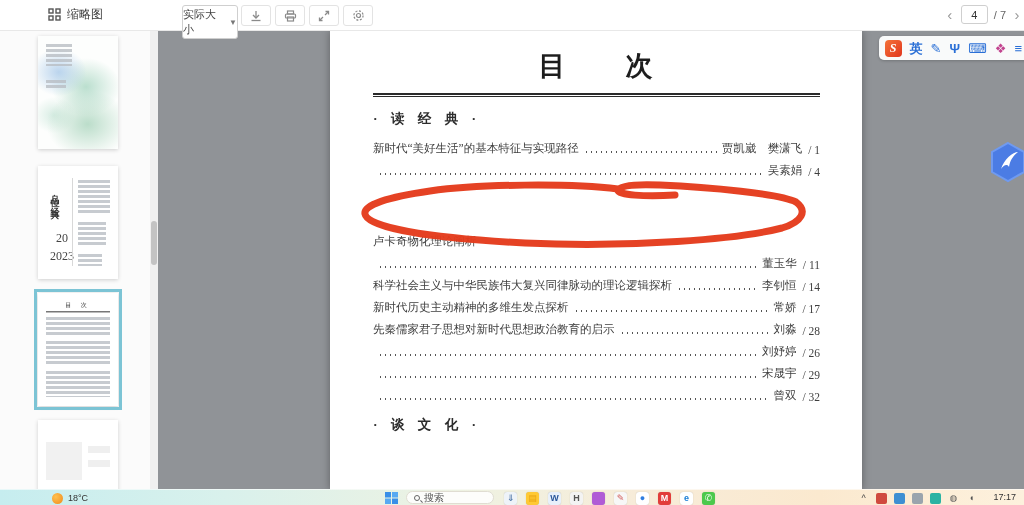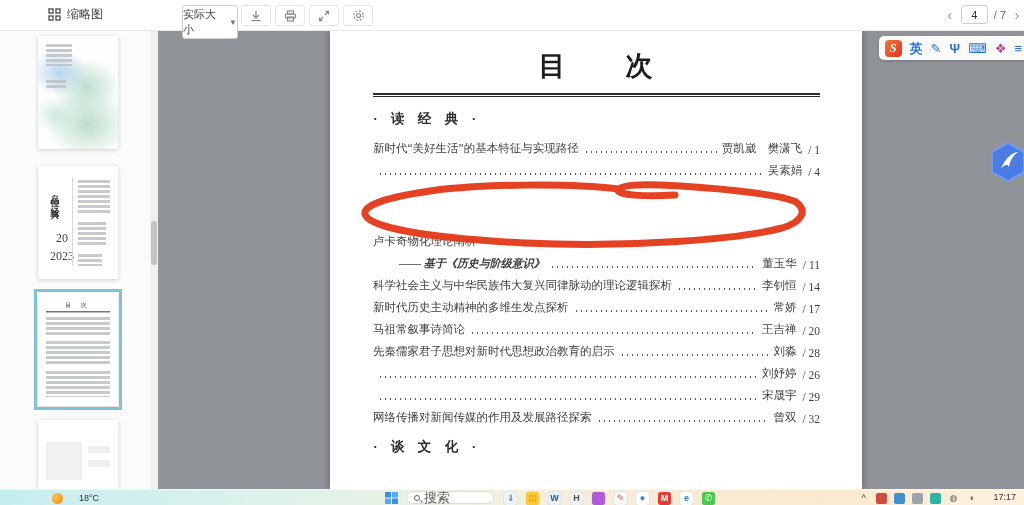--- a/index.html
+++ b/index.html
@@ -70,24 +70,24 @@
   .sogou-logo { width:17px; height:17px; border-radius:4px; background:linear-gradient(135deg,#f4733a,#e1361d); color:#fff; font-weight:bold; font-size:12px; display:flex; align-items:center; justify-content:center; font-family:"Liberation Serif",serif; font-style:italic; }
   .sg-ico { font-size:13px; line-height:1; font-weight:bold; }
 
   
   .thunder { position:absolute; right:-3px; top:110px; width:38px; height:42px; z-index:20; }
 
   
   .taskbar { position:absolute; left:0; top:489px; width:1024px; height:16px; z-index:40;
     background:linear-gradient(90deg,#c6edef 0%,#d9f1ec 22%,#eef2e2 45%,#f7ecd9 62%,#fbe9cf 80%,#fdf1dd 100%);
     border-top:1px solid rgba(255,255,255,.6); font-size:9px; color:#333; }
-  .weather { position:absolute; left:52px; top:1px; display:flex; align-items:center; gap:16px; height:14px; }
+  .weather { position:absolute; left:52px; top:1px; display:flex; align-items:center; gap:5px; height:14px; }
   .weather-dot { width:11px; height:11px; border-radius:50%; background:radial-gradient(circle at 35% 35%, #ffc04d, #f08a1d); }
   .startbtn { position:absolute; left:385px; top:2px; width:14px; height:12px; }
-  .searchpill { position:absolute; left:406px; top:1px; width:88px; height:13px; background:rgba(255,255,255,.85); border:1px solid #e0ddd2; border-radius:7px; display:flex; align-items:center; gap:4px; padding:0 7px; color:#555; font-size:13px; }
+  .searchpill { position:absolute; left:406px; top:1px; width:88px; height:13px; background:rgba(255,255,255,.85); border:1px solid #e0ddd2; border-radius:7px; display:flex; align-items:center; gap:4px; padding:0 7px; color:#555; font-size:10px; }
   .mag { width:6px; height:6px; border:1px solid #666; border-radius:50%; position:relative; flex:none; }
   .mag::after { content:""; position:absolute; left:5px; top:5px; width:3px; height:1px; background:#666; transform:rotate(45deg); }
   .appsrow { position:absolute; left:504px; top:1px; display:flex; gap:9px; height:14px; align-items:center; }
   .app-ico { width:13px; height:13px; border-radius:3px; display:flex; align-items:center; justify-content:center; font-size:9px; font-weight:bold; box-shadow:0 0 1px rgba(0,0,0,.25); }
   .trayrow { position:absolute; left:858px; top:1px; display:flex; gap:7px; height:14px; align-items:center; }
   .tray-ico { width:11px; height:11px; border-radius:2px; display:flex; align-items:center; justify-content:center; font-size:9px; }
   .clock { position:absolute; right:8px; top:2px; font-size:9px; color:#333; }
 </style>
 </head>
 <body>
@@ -208,61 +208,53 @@
             <div class="toc-row ">
               <span class="leader"></span>
               <span class="authors">吴素娟</span>
               <span class="pageno">/ 4</span>
             </div>
             <div class="gapblock"></div>
             <div class="toc-row titleonly">
               <span class="title">卢卡奇物化理论阐析</span>
             </div>
             <div class="toc-row sub">
-              <span class="subtitle">—— 基于《历史与阶级意识》</span>
               <span class="leader"></span>
               <span class="authors">董玉华</span>
               <span class="pageno">/ 11</span>
             </div>
             <div class="toc-row ">
               <span class="title">科学社会主义与中华民族伟大复兴同律脉动的理论逻辑探析</span>
               <span class="leader"></span>
               <span class="authors">李钊恒</span>
               <span class="pageno">/ 14</span>
             </div>
             <div class="toc-row ">
               <span class="title">新时代历史主动精神的多维生发点探析</span>
               <span class="leader"></span>
               <span class="authors">常娇</span>
               <span class="pageno">/ 17</span>
             </div>
             <div class="toc-row ">
-              <span class="title">马祖常叙事诗简论</span>
-              <span class="leader"></span>
-              <span class="authors">王吉禅</span>
-              <span class="pageno">/ 20</span>
-            </div>
-            <div class="toc-row ">
               <span class="title">先秦儒家君子思想对新时代思想政治教育的启示</span>
               <span class="leader"></span>
               <span class="authors">刘淼</span>
               <span class="pageno">/ 28</span>
             </div>
             <div class="toc-row ">
               <span class="leader"></span>
               <span class="authors">刘妤婷</span>
               <span class="pageno">/ 26</span>
             </div>
             <div class="toc-row ">
               <span class="leader"></span>
               <span class="authors">宋晟宇</span>
               <span class="pageno">/ 29</span>
             </div>
             <div class="toc-row ">
-              <span class="title">网络传播对新闻传媒的作用及发展路径探索</span>
               <span class="leader"></span>
               <span class="authors">曾双</span>
               <span class="pageno">/ 32</span>
             </div>
             <div class="sec-header">· 谈 文 化 ·</div>
           </div>
       </div>
 
       <svg class="anno" width="532" height="459" viewBox="0 0 532 459">
         <path id="anno-path" d="M 288 158

